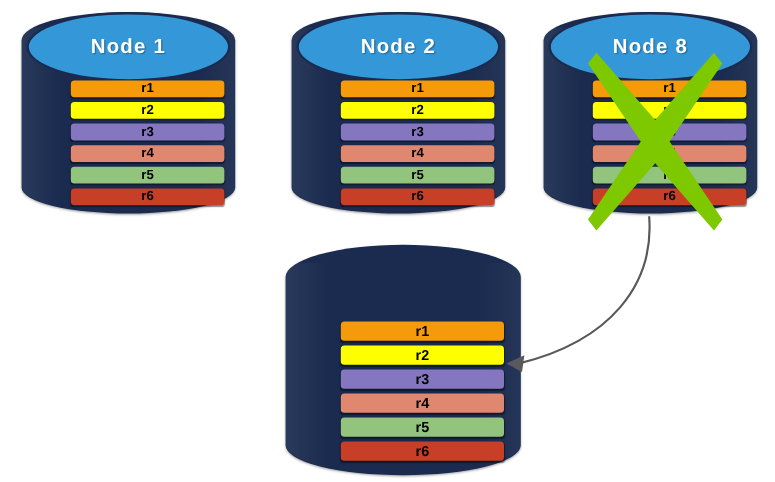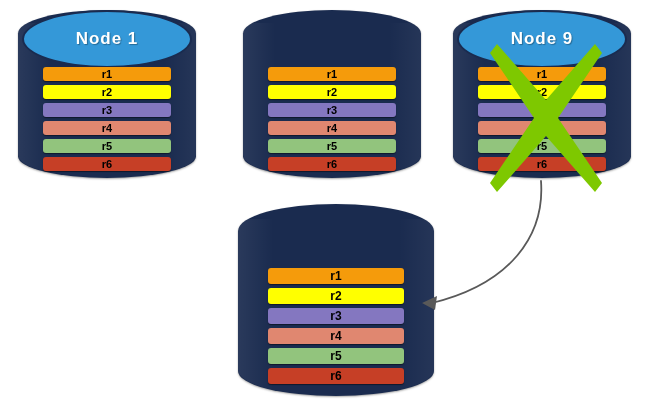--- a/index.html
+++ b/index.html
@@ -65,21 +65,21 @@
   }
   .node-title {
     color: #ffffff;
     font-weight: bold;
     letter-spacing: 1px;
     text-shadow: 1px 1px 1px rgba(0,0,0,0.30);
     white-space: nowrap;
   }
   .rows {
     position: absolute;
-    left: 0;
+    left: 16px;
     width: 100%;
   }
   .row {
     position: relative;
     box-sizing: border-box;
     border-radius: 3px;
     display: flex;
     align-items: center;
     justify-content: center;
     color: #000000;
@@ -139,34 +139,37 @@
       <div class="row" style="background-color: rgb(255, 255, 0); color: rgb(0, 0, 0);">r2</div>
       <div class="row" style="background-color: rgb(132, 119, 192); color: rgb(0, 0, 0);">r3</div>
       <div class="row" style="background-color: rgb(224, 135, 112); color: rgb(0, 0, 0);">r4</div>
       <div class="row" style="background-color: rgb(146, 196, 125); color: rgb(0, 0, 0);">r5</div>
       <div class="row" style="background-color: rgb(198, 63, 38); color: rgb(0, 0, 0);">r6</div>
     </div>
   </div>
 
   <div class="node small" id="node-2">
     <div class="node-body" style="background: rgb(26, 43, 79);"></div>
+    <div class="node-top" style="background: rgb(52, 152, 216); border-color: rgb(26, 43, 79);">
+      <span class="node-title" style="color: rgb(255, 255, 255);">Node  2</span>
+    </div>
     <div class="rows">
       <div class="row" style="background-color: rgb(245, 155, 11); color: rgb(0, 0, 0);">r1</div>
       <div class="row" style="background-color: rgb(255, 255, 0); color: rgb(0, 0, 0);">r2</div>
       <div class="row" style="background-color: rgb(132, 119, 192); color: rgb(0, 0, 0);">r3</div>
       <div class="row" style="background-color: rgb(224, 135, 112); color: rgb(0, 0, 0);">r4</div>
       <div class="row" style="background-color: rgb(146, 196, 125); color: rgb(0, 0, 0);">r5</div>
       <div class="row" style="background-color: rgb(198, 63, 38); color: rgb(0, 0, 0);">r6</div>
     </div>
   </div>
 
   <div class="node small" id="node-3">
     <div class="node-body" style="background: rgb(26, 43, 79);"></div>
     <div class="node-top" style="background: rgb(52, 152, 216); border-color: rgb(26, 43, 79);">
-      <span class="node-title" style="color: rgb(255, 255, 255);">Node  9</span>
+      <span class="node-title" style="color: rgb(255, 255, 255);">Node  8</span>
     </div>
     <div class="rows">
       <div class="row" style="background-color: rgb(245, 155, 11); color: rgb(0, 0, 0);">r1</div>
       <div class="row" style="background-color: rgb(255, 255, 0); color: rgb(0, 0, 0);">r2</div>
       <div class="row" style="background-color: rgb(132, 119, 192); color: rgb(0, 0, 0);">r3</div>
       <div class="row" style="background-color: rgb(224, 135, 112); color: rgb(0, 0, 0);">r4</div>
       <div class="row" style="background-color: rgb(146, 196, 125); color: rgb(0, 0, 0);">r5</div>
       <div class="row" style="background-color: rgb(198, 63, 38); color: rgb(0, 0, 0);">r6</div>
     </div>
   </div>

